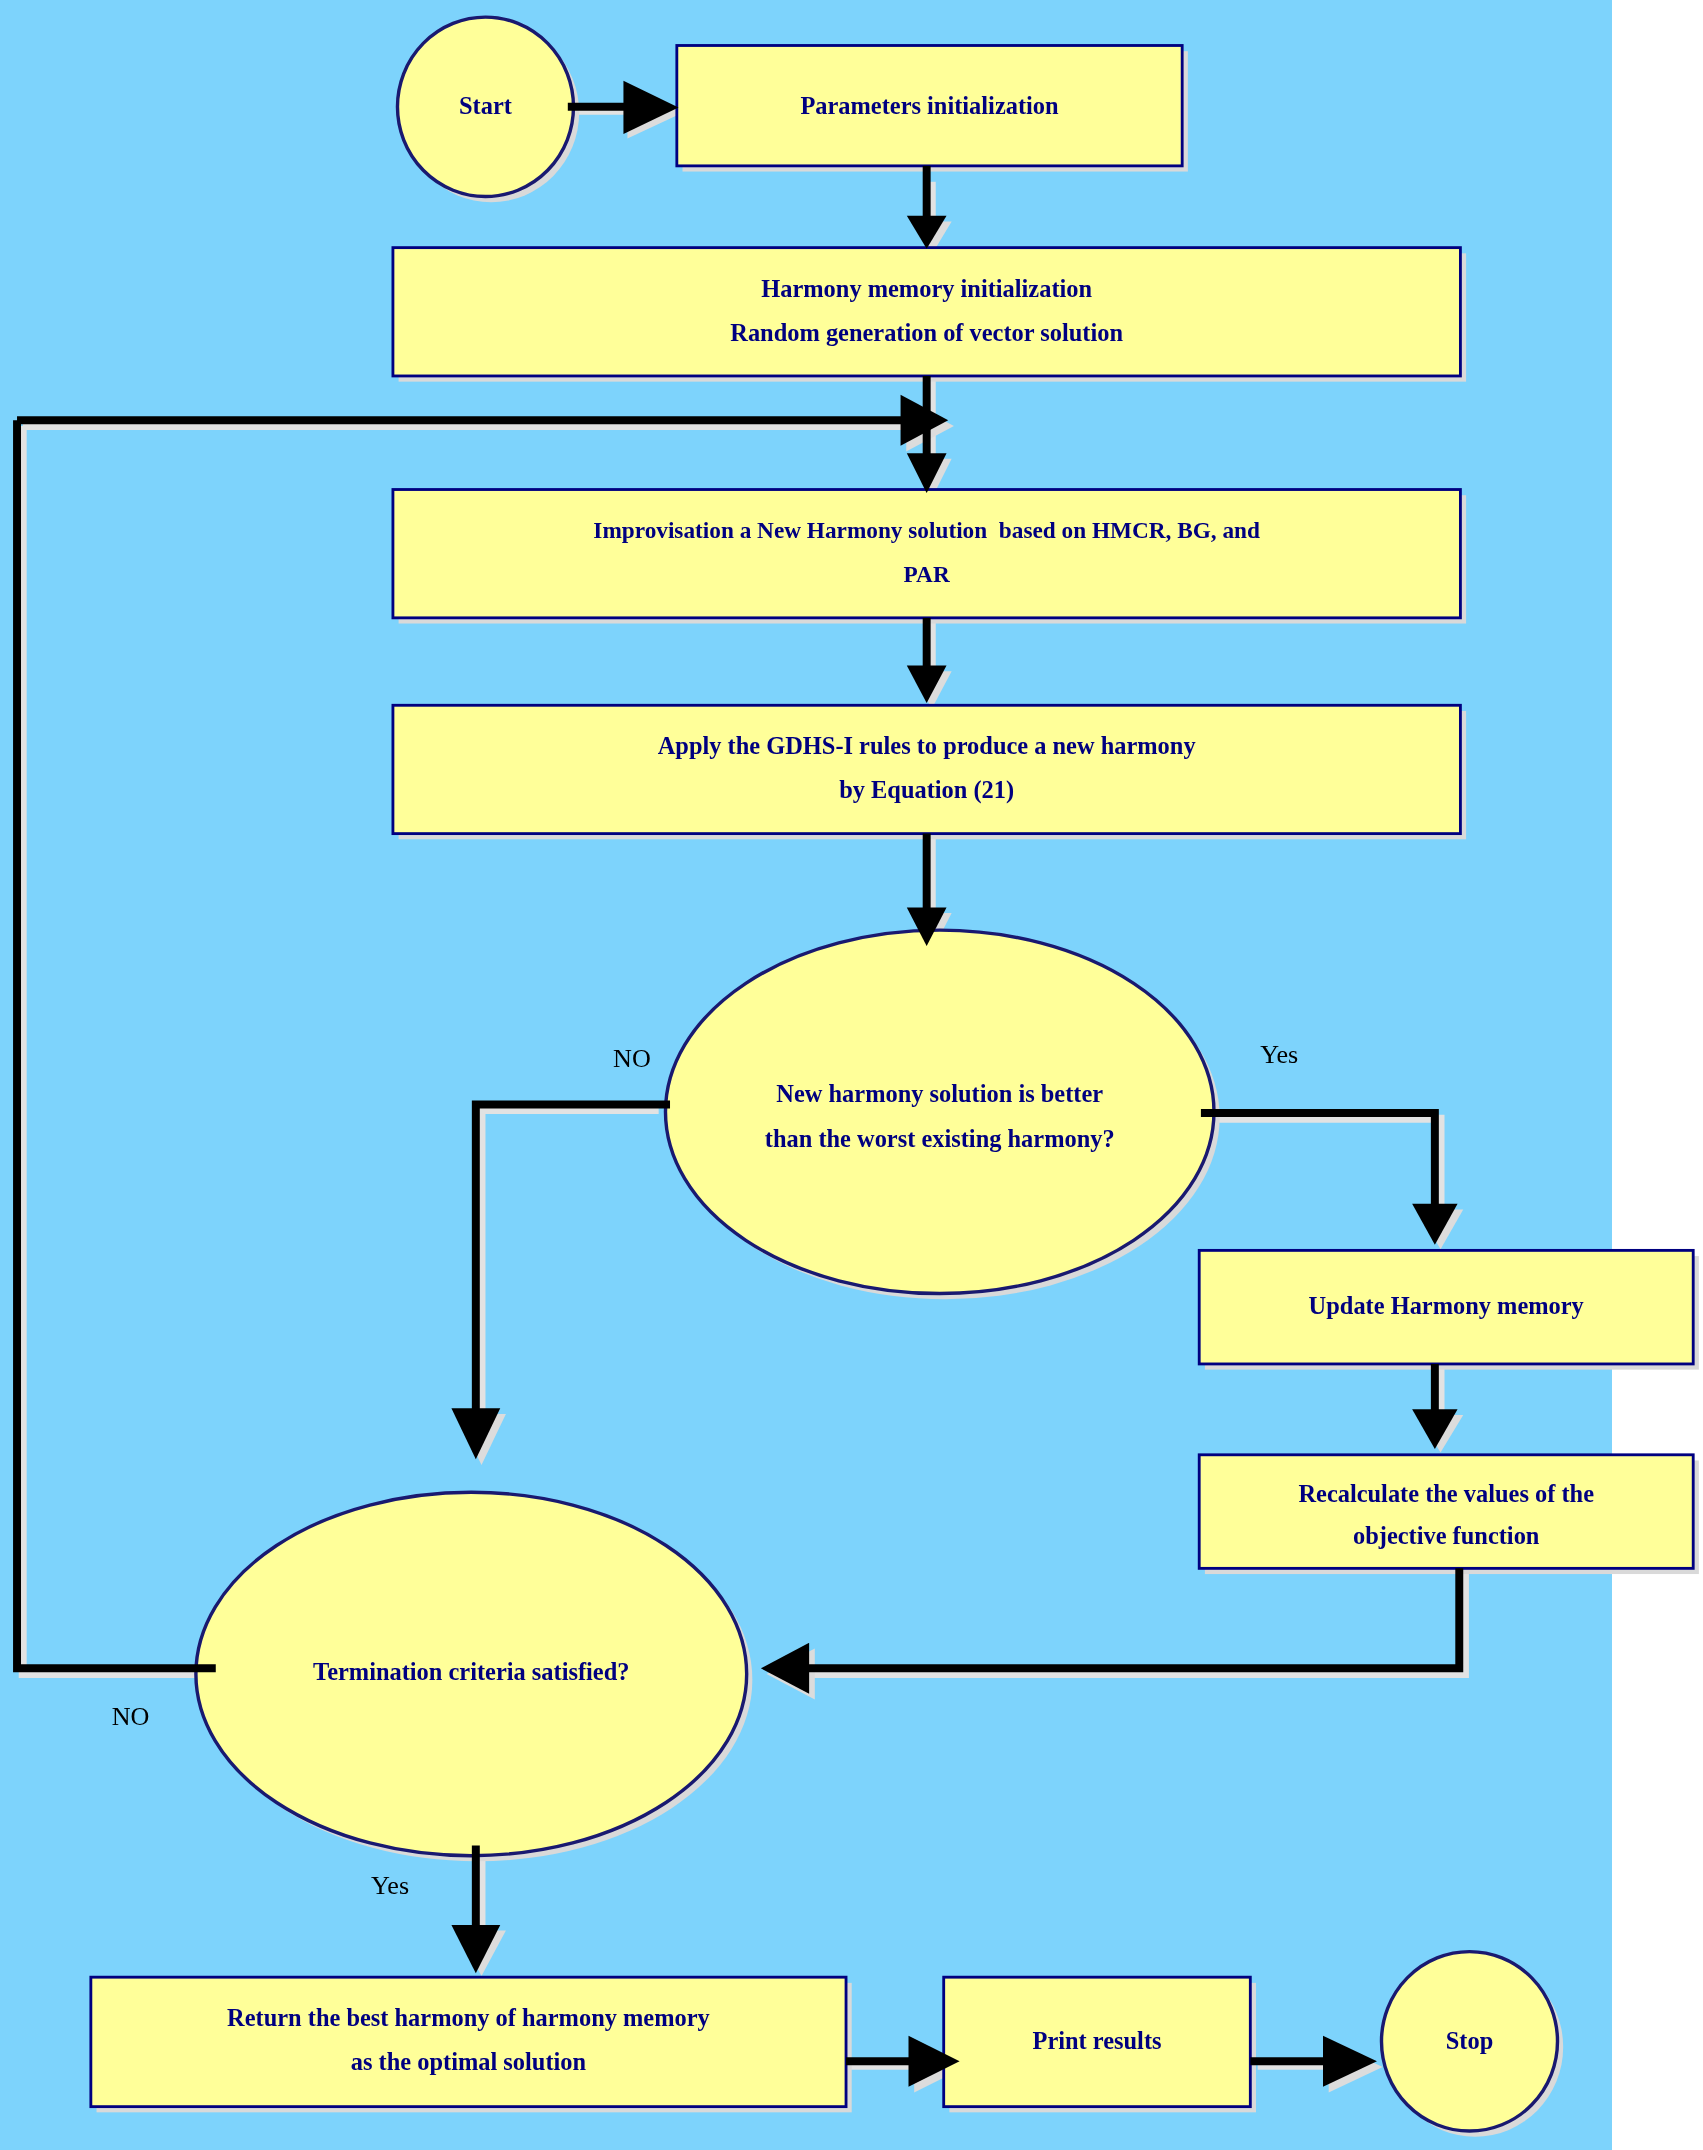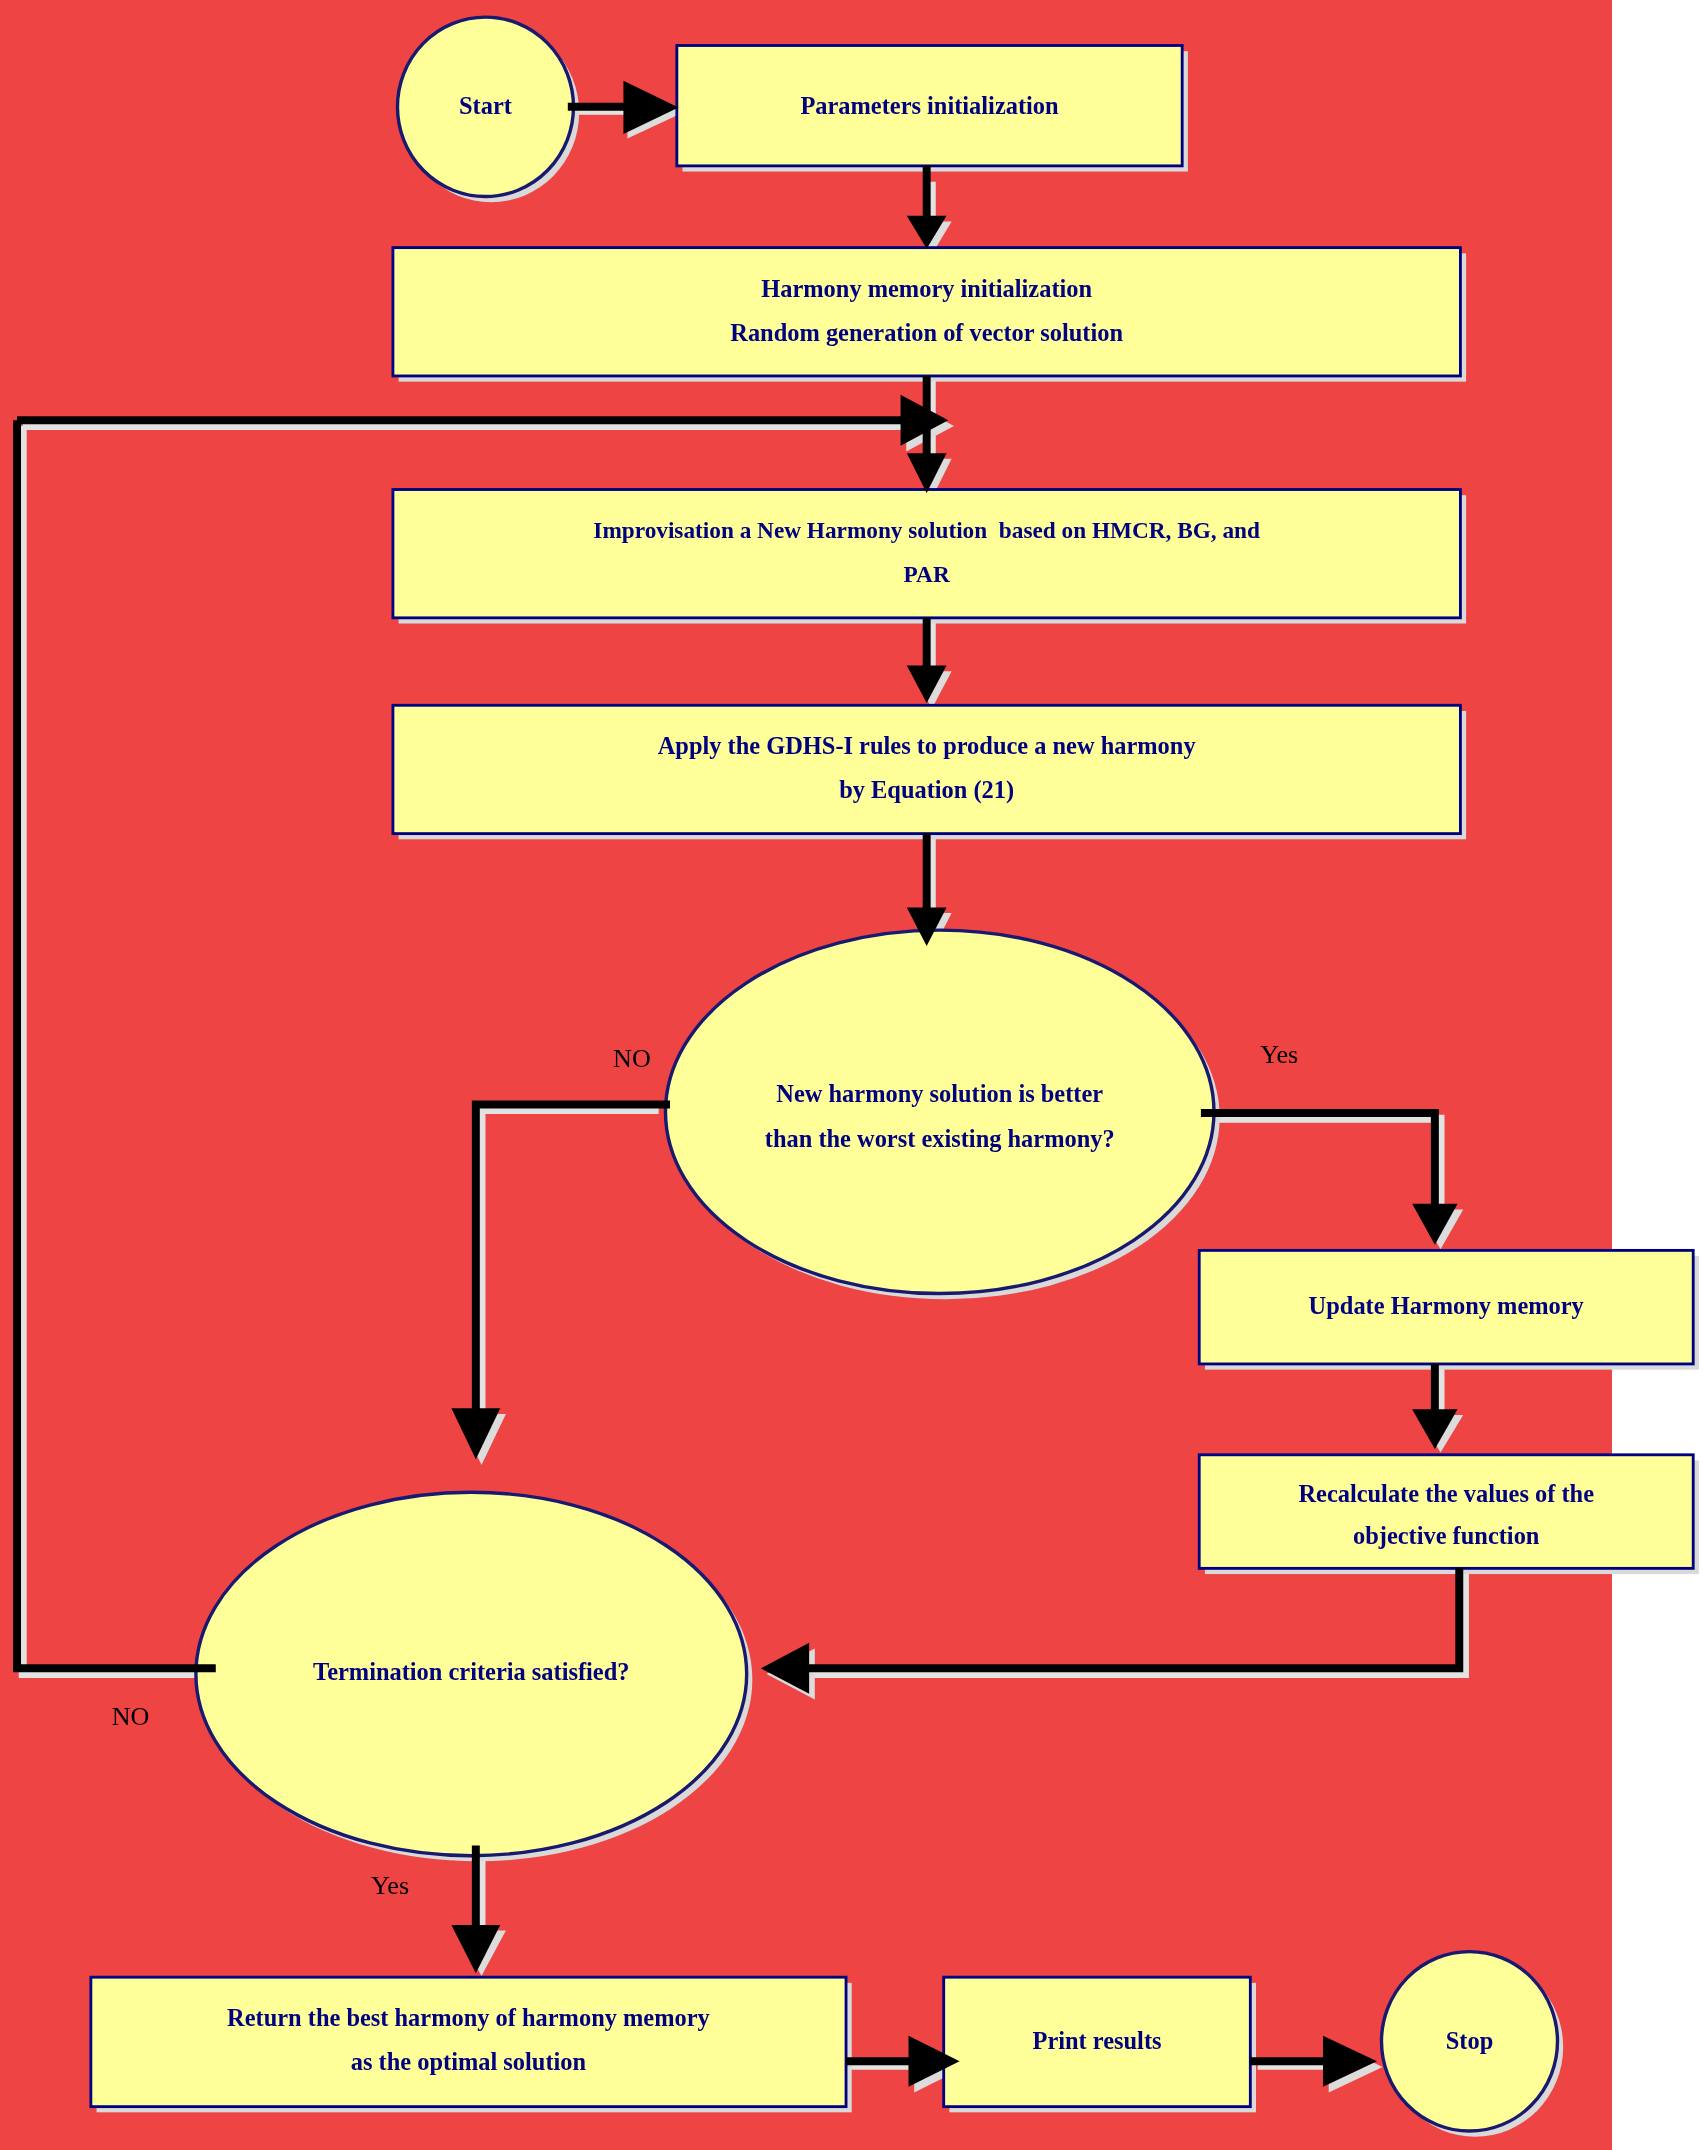--- a/index.html
+++ b/index.html
@@ -11,21 +11,21 @@
   body {
     width: 1704px;
     height: 2151px;
     overflow: hidden;
     font-family: "Liberation Serif", "DejaVu Serif", serif;
   }
   #flowchart-root {
     position: relative;
     width: 1612px;
     height: 2151px;
-    background: #ef4444;
+    background: #7dd3fc;
   }
   svg.chart-svg {
     display: block;
     width: 1704px;
     height: 2151px;
   }
   .node-shape {
     fill: #FFFF99;
     stroke: #000080;
     stroke-width: 5;

